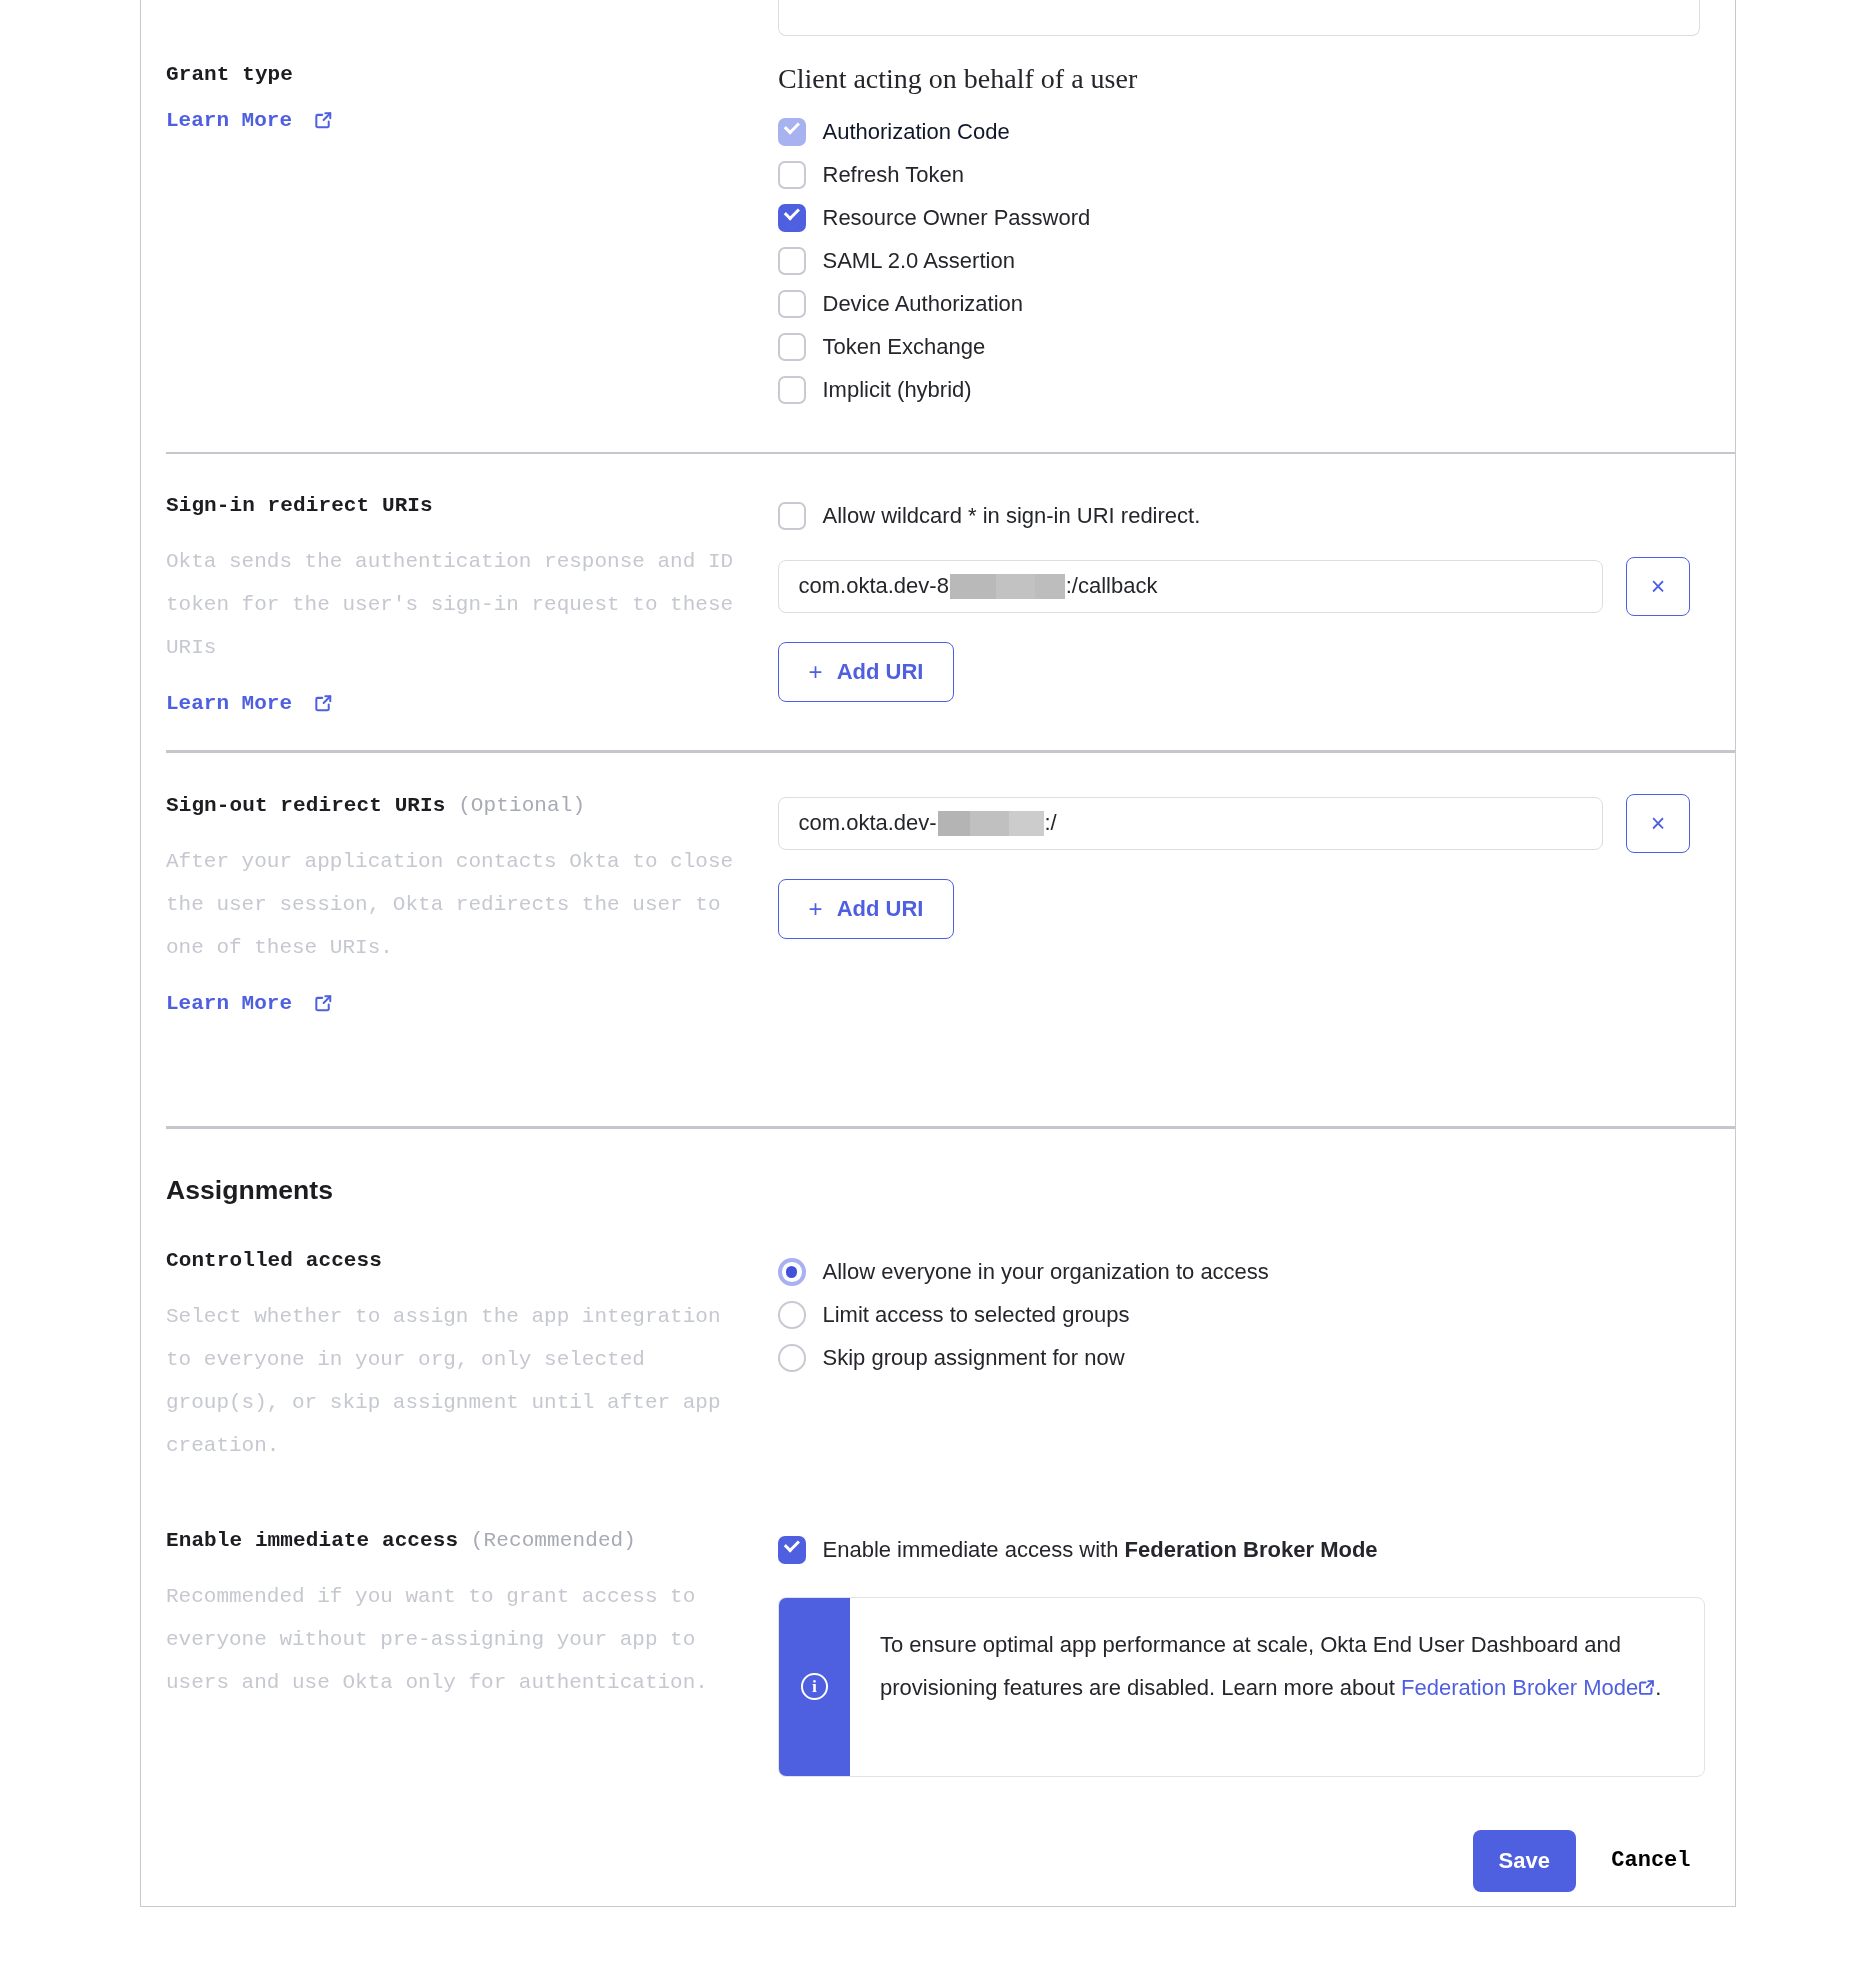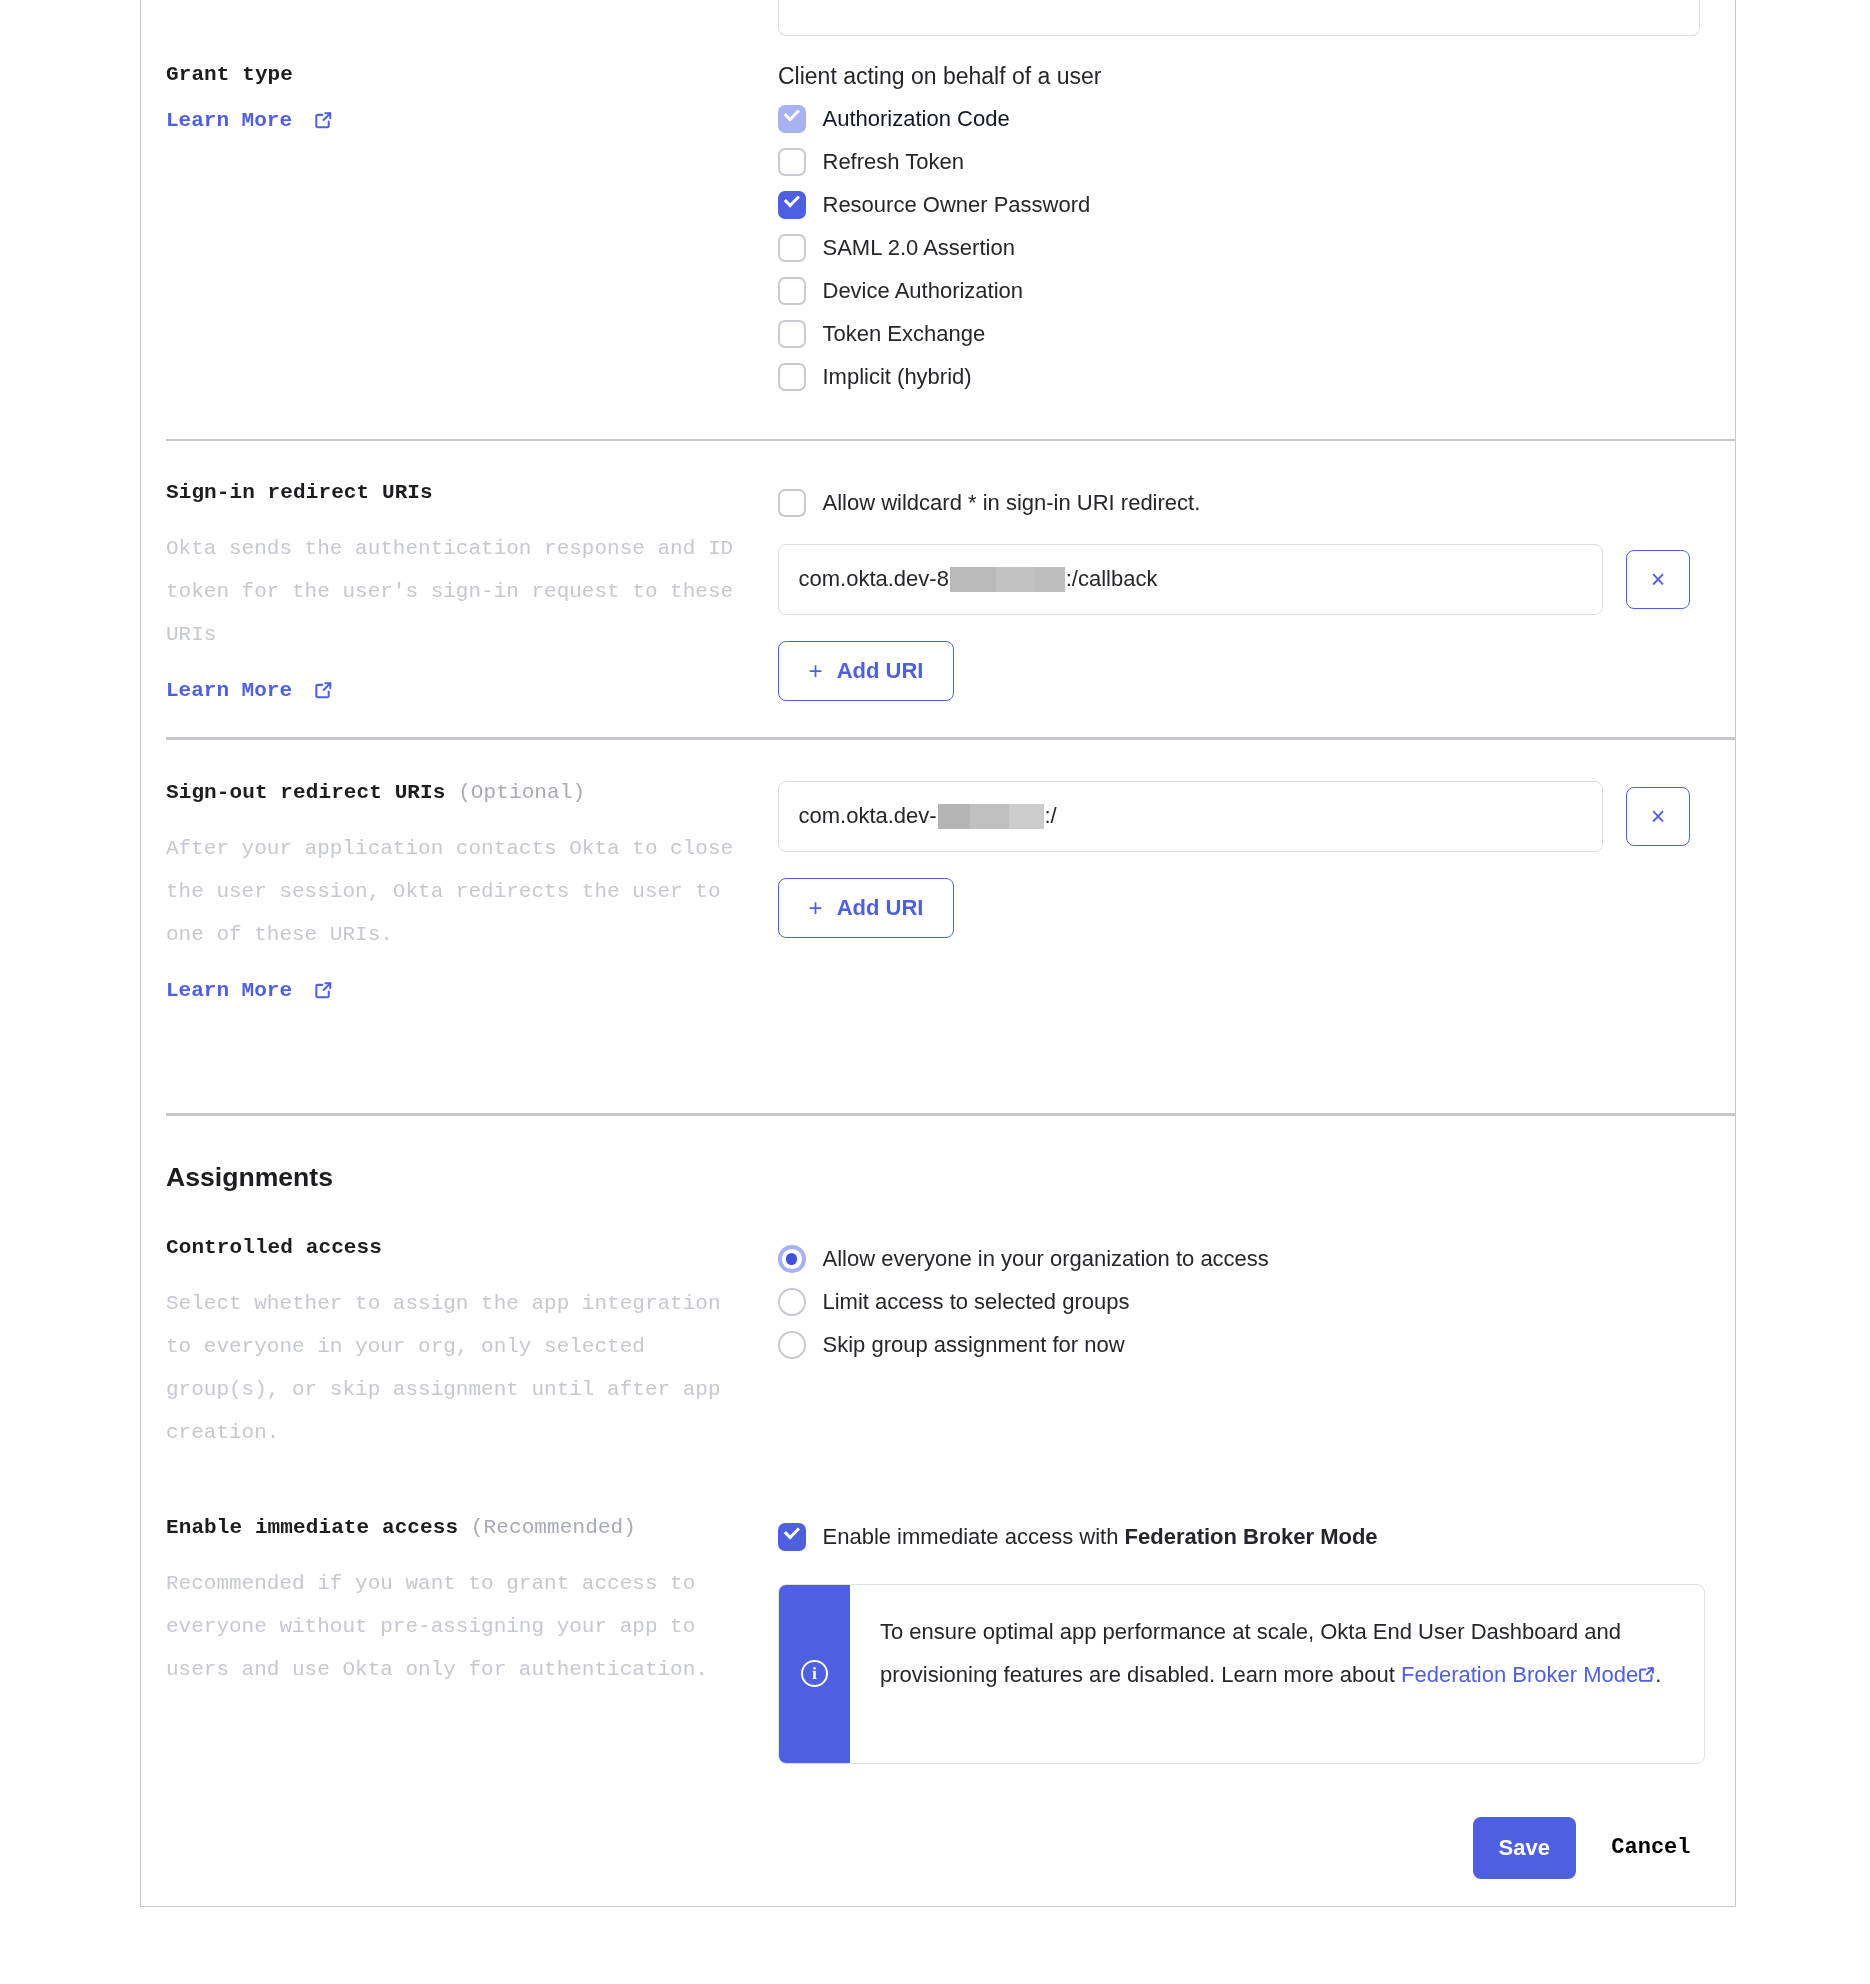--- a/index.html
+++ b/index.html
@@ -139,34 +139,35 @@
     background: #4152d9;
   }
   .opt-text {
     font-size: 22px;
     color: #25262b;
     margin-left: 17px;
     white-space: nowrap;
   }
   .opt-text.dim { color: #0f172a; }
   .group-caption {
-    font-size: 23px;
+    font-size: 28px;
     color: #25262b;
-    margin-bottom: 8px;
+    margin-bottom: 16px;
+    font-family: Liberation Serif, serif;
   }
 
   
   .uri-row {
     display: flex;
     align-items: center;
     gap: 23px;
   }
   .text-input {
     width: 825px;
-    height: 71px;
+    height: 53px;
     border: 1.8px solid #dcdde2;
     border-radius: 8px;
     background: #fff;
     display: flex;
     align-items: center;
     padding: 0 19.5px;
     font-size: 22px;
     color: #25262b;
     overflow: hidden;
     white-space: nowrap;

